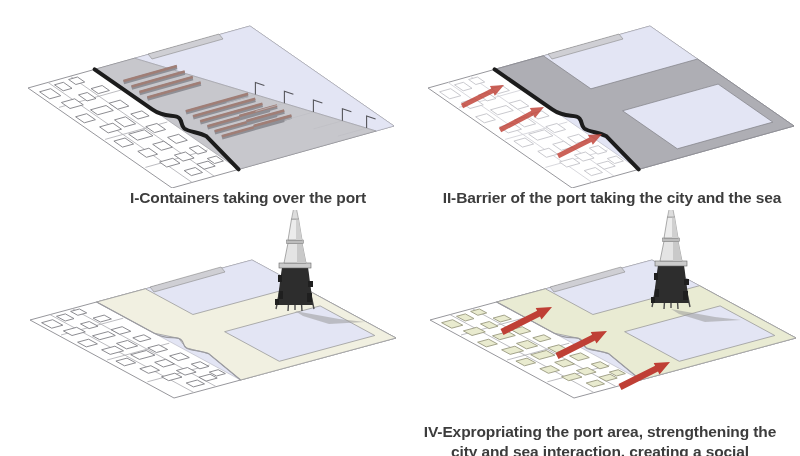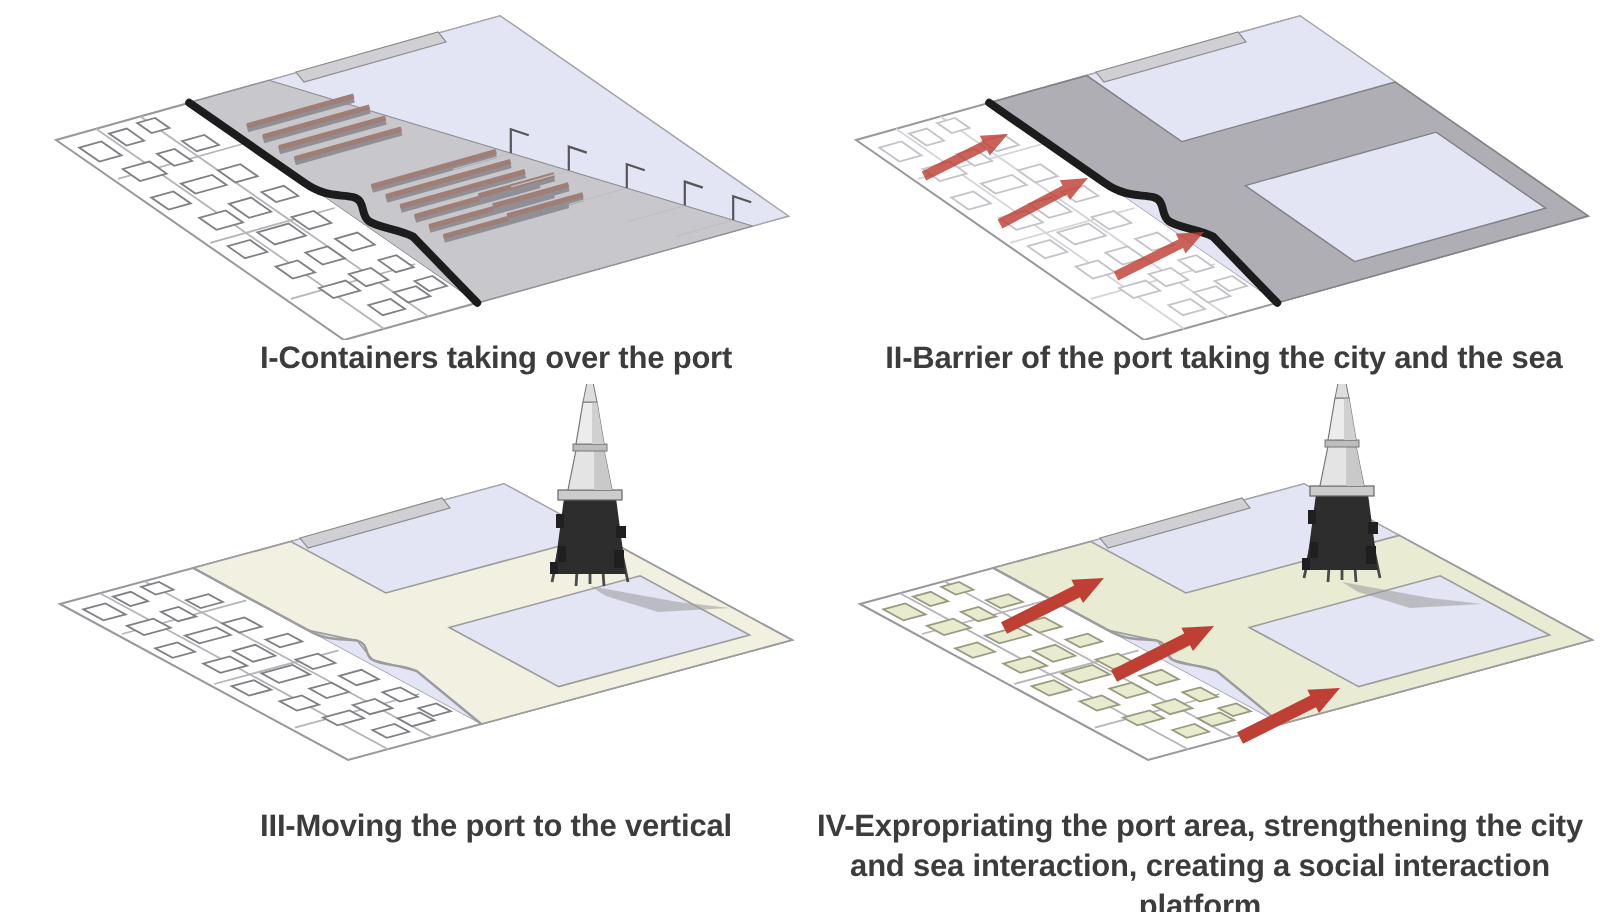--- a/index.html
+++ b/index.html
@@ -1,19 +1,19 @@
 <!DOCTYPE html>
 <html style="--sea: #e3e5f4; --port: #aeaeb4; --apron: #c7c7cc; --platform-cream: #f1f0e1; --platform-green: #e9ebd3; --arrow-red: #bf3f35; --barrier: #1c1c1c; --container: #a07e76; --building-tint: #e9ebcf; --ink: #3c3c3c;"><head>
 <meta charset="utf-8">
 <style>
   html,body{margin:0;padding:0;background:#fff;}
   .page{width:800px;height:456px;background:#fff;overflow:hidden;
         font-family:"Liberation Sans", sans-serif;
         display:grid;grid-template-columns:400px 400px;grid-template-rows:192px 264px;}
-  figure.panel{margin:0;display:flex;flex-direction:column;align-items:center;}
+  figure.panel{margin:18px;display:flex;flex-direction:column;align-items:center;}
   svg.art{display:block;flex:0 0 auto;}
   figcaption{width:100%;text-align:center;font-size:15.5px;font-weight:600;
              color:#3c3c3c;letter-spacing:-0.1px;line-height:1.3;}
   .cap-shift-lg{transform:translateX(48px);}
   .cap-shift-sm{transform:translateX(12px);}
   .cap-wide{max-width:430px;margin:0 auto;}
   
   .land{fill:#ffffff;stroke:#97979c;stroke-width:1;}
   .sea{fill:var(--sea);stroke:#a9a9b4;stroke-width:.5;}
   .apron{fill:var(--apron);stroke:#8d8d92;stroke-width:.5;}
@@ -229,23 +229,20 @@
           <polygon points="161.5,166.8 174.8,163.2 182,167.1 168.7,170.7" class="bldg"></polygon>
           <polygon points="176.4,160.5 187.5,157.5 196.1,162.1 185,165.1" class="bldg"></polygon>
           <polygon points="191.3,154.1 200.2,151.7 208.8,156.4 199.9,158.8" class="bldg"></polygon>
           <polygon points="186.2,173 197.3,170 204.5,173.9 193.4,176.9" class="bldg"></polygon>
           <polygon points="198.9,167.2 210,164.2 217.2,168.1 206.1,171.1" class="bldg"></polygon>
           <polygon points="209.3,162.1 218.2,159.7 225.4,163.6 216.5,166" class="bldg"></polygon>
         </g>
       <path class="roadline" d="M96.6,92 L154.2,123.2 C164,129 172,127 178.6,128.3 C185,130 182,136 186.3,137.9 C191,141 201,140 208.5,143.6 L240.6,170"></path>
       <use href="#tower-def" xlink:href="#tower-def" transform="translate(295,97)"></use>
     </svg>
-    <figcaption class="cap-shift-lg">
-      <span>III-Moving the port to the vertical</span>
-    </figcaption>
   </figure>
 
   <figure class="panel">
     <svg class="art" width="400" height="212" viewBox="0 0 400 212">
       <polygon class="land" points="30,110 252,50 396,128 174,188"></polygon>
       <polygon class="sea" points="96.6,92 252,50 396,128 240.6,170"></polygon>
       <path class="platformH green" d="M96.6,92 L145.4,78.8 L192.9,104.5 L299.5,75.7 L331.2,92.9 L396,128 L240.6,170
                L208.5,143.6 L186.3,137.9 L178.6,128.3 L154.2,123.2 Z
                M224.6,121.7 L320.1,95.9 L374.8,125.5 L279.3,151.3 Z"></path>
       <polygon class="pier" points="150,77 221,57 225,62 154,82"></polygon>

